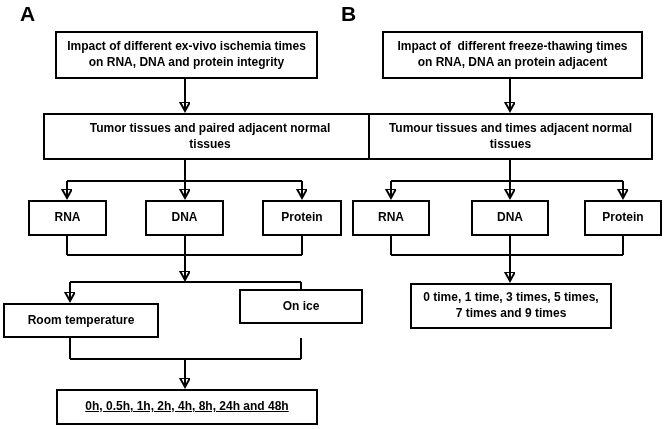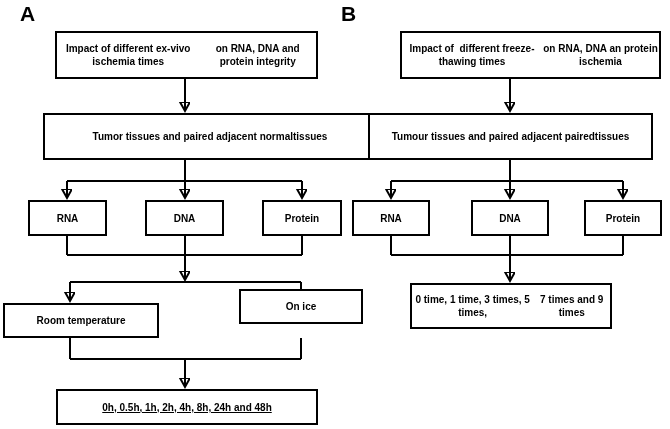--- a/index.html
+++ b/index.html
@@ -28,26 +28,26 @@
     font-weight: bold;
     line-height: 1;
     letter-spacing: 0.5px;
   }
   .fbox {
     position: absolute;
     box-sizing: border-box;
     border: 2px solid var(--ink, #000000);
     background: #ffffff;
     display: flex;
-    flex-direction: row;
+    flex-direction: column;
     align-items: center;
     justify-content: center;
     text-align: center;
     font-weight: bold;
-    font-size: 10px;
+    font-size: 12px;
     line-height: 1.3;
   }
   .bline { white-space: pre-wrap; }
 </style>
 </head>
 <body>
 
 <div class="stage" style="--ink: #000000; --bg: #ffffff;">
 
   <svg class="connectors" viewBox="0 0 670 429" xmlns="http://www.w3.org/2000/svg">
@@ -101,27 +101,27 @@
   <div class="fbox" style="left:145px; top:200px; width:79px; height:36px;">DNA</div>
   <div class="fbox" style="left:262px; top:200px; width:80px; height:36px;">Protein</div>
 
   <div class="fbox" style="left:3px; top:303px; width:156px; height:35px;">Room temperature</div>
   <div class="fbox" style="left:239px; top:289px; width:124px; height:35px;">On ice</div>
 
   <div class="fbox" style="left:56px; top:389px; width:262px; height:36px;text-decoration:underline;">0h, 0.5h, 1h, 2h, 4h, 8h, 24h and 48h</div>
 
   <div class="panel-label" style="left:341px; top:3px;">B</div>
 
-  <div class="fbox" style="left:400px; top:31px; width:261px; height:48px;">
+  <div class="fbox" style="left:382px; top:31px; width:261px; height:48px;">
     <div class="bline">Impact of  different freeze-thawing times</div>
-    <div class="bline">on RNA, DNA an protein ischemia</div>
+    <div class="bline">on RNA, DNA an protein adjacent</div>
   </div>
 
   <div class="fbox" style="left:368px; top:113px; width:285px; height:47px;">
-    <div class="bline">Tumour tissues and paired adjacent paired</div>
+    <div class="bline">Tumour tissues and times adjacent normal</div>
     <div class="bline">tissues</div>
   </div>
 
   <div class="fbox" style="left:352px; top:200px; width:78px; height:36px;">RNA</div>
   <div class="fbox" style="left:471px; top:200px; width:78px; height:36px;">DNA</div>
   <div class="fbox" style="left:584px; top:200px; width:78px; height:36px;">Protein</div>
 
   <div class="fbox" style="left:410px; top:283px; width:202px; height:46px;">
     <div class="bline">0 time, 1 time, 3 times, 5 times,</div>
     <div class="bline">7 times and 9 times</div>

